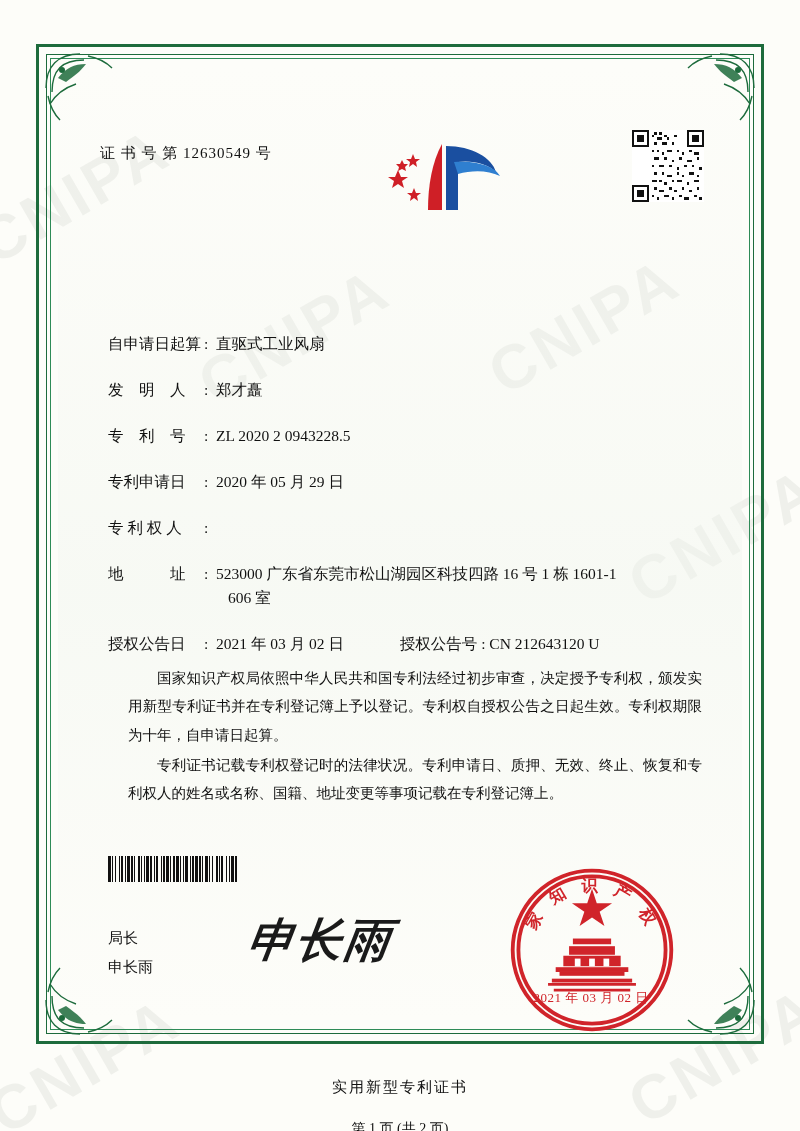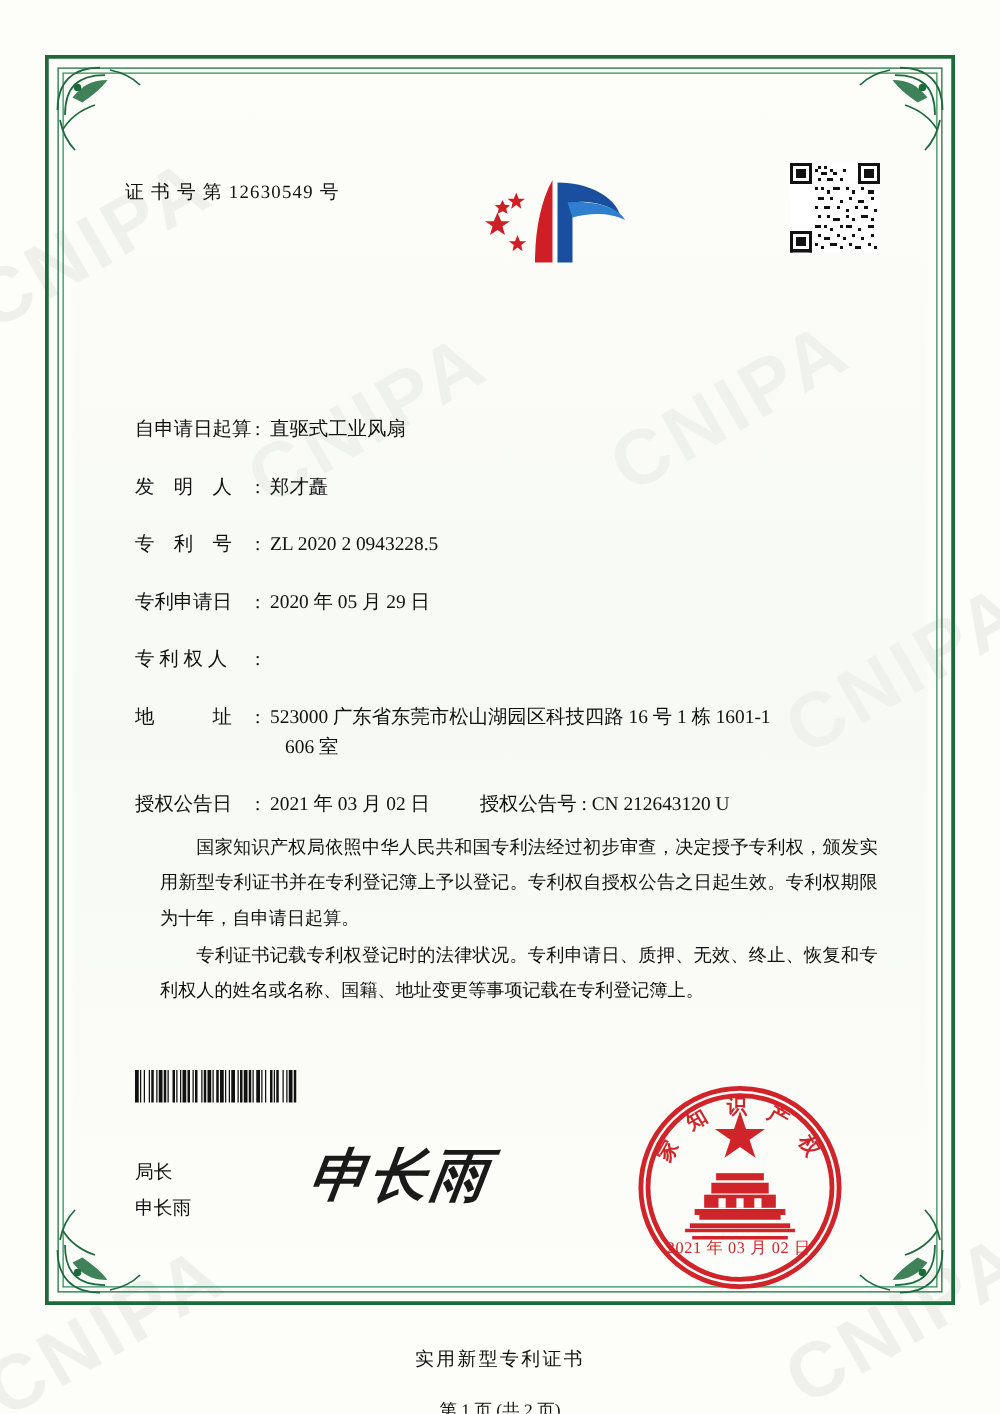--- a/index.html
+++ b/index.html
@@ -102,21 +102,21 @@
   }
   .flabel{
     width:96px;
     flex:none;
     letter-spacing:0px;
     white-space:nowrap;
   }
   .fcolon{width:12px;flex:none;}
   .fvalue{flex:1;}
   .fvalue .second-line{display:block;margin-left:12px;}
-  .inline-extra{margin-left:36px;}
+  .inline-extra{margin-left:52px;}
 
   
   .paras{
     position:absolute;
     left:72px;right:62px;top:620px;
     font-size:14.5px;
     line-height:1.95;
     color:#111;
     text-align:justify;
     margin-left:20px;

